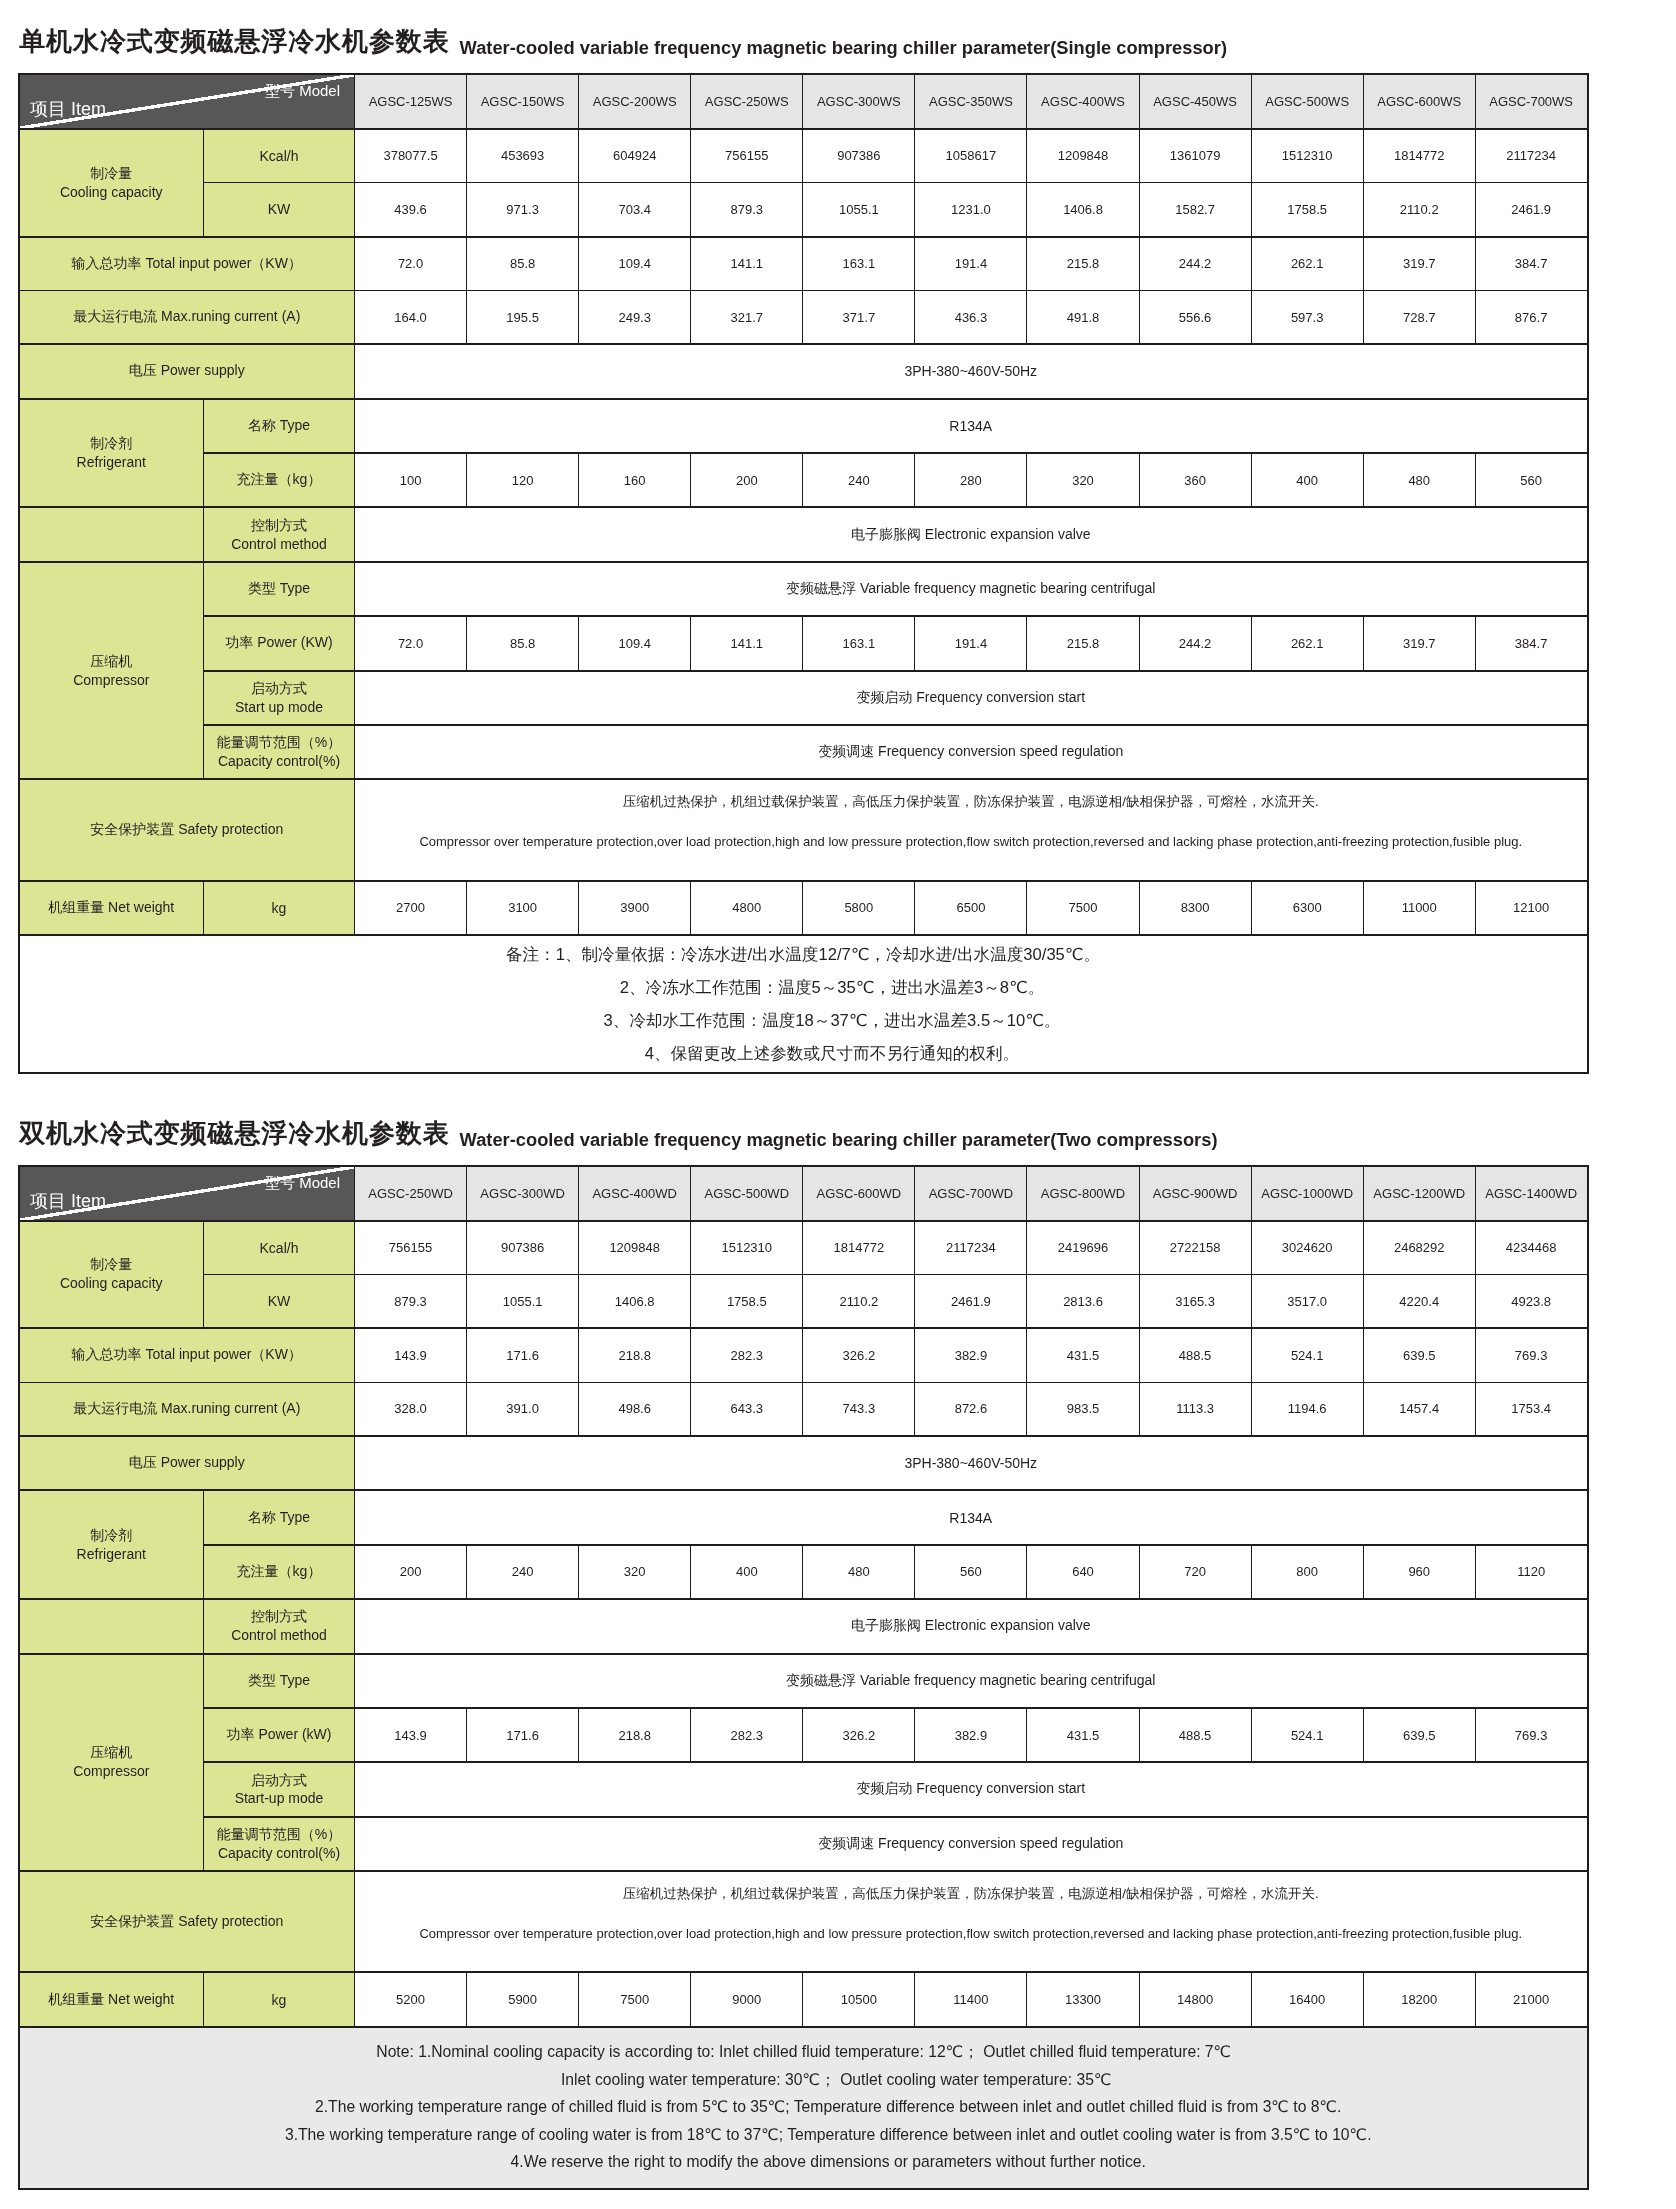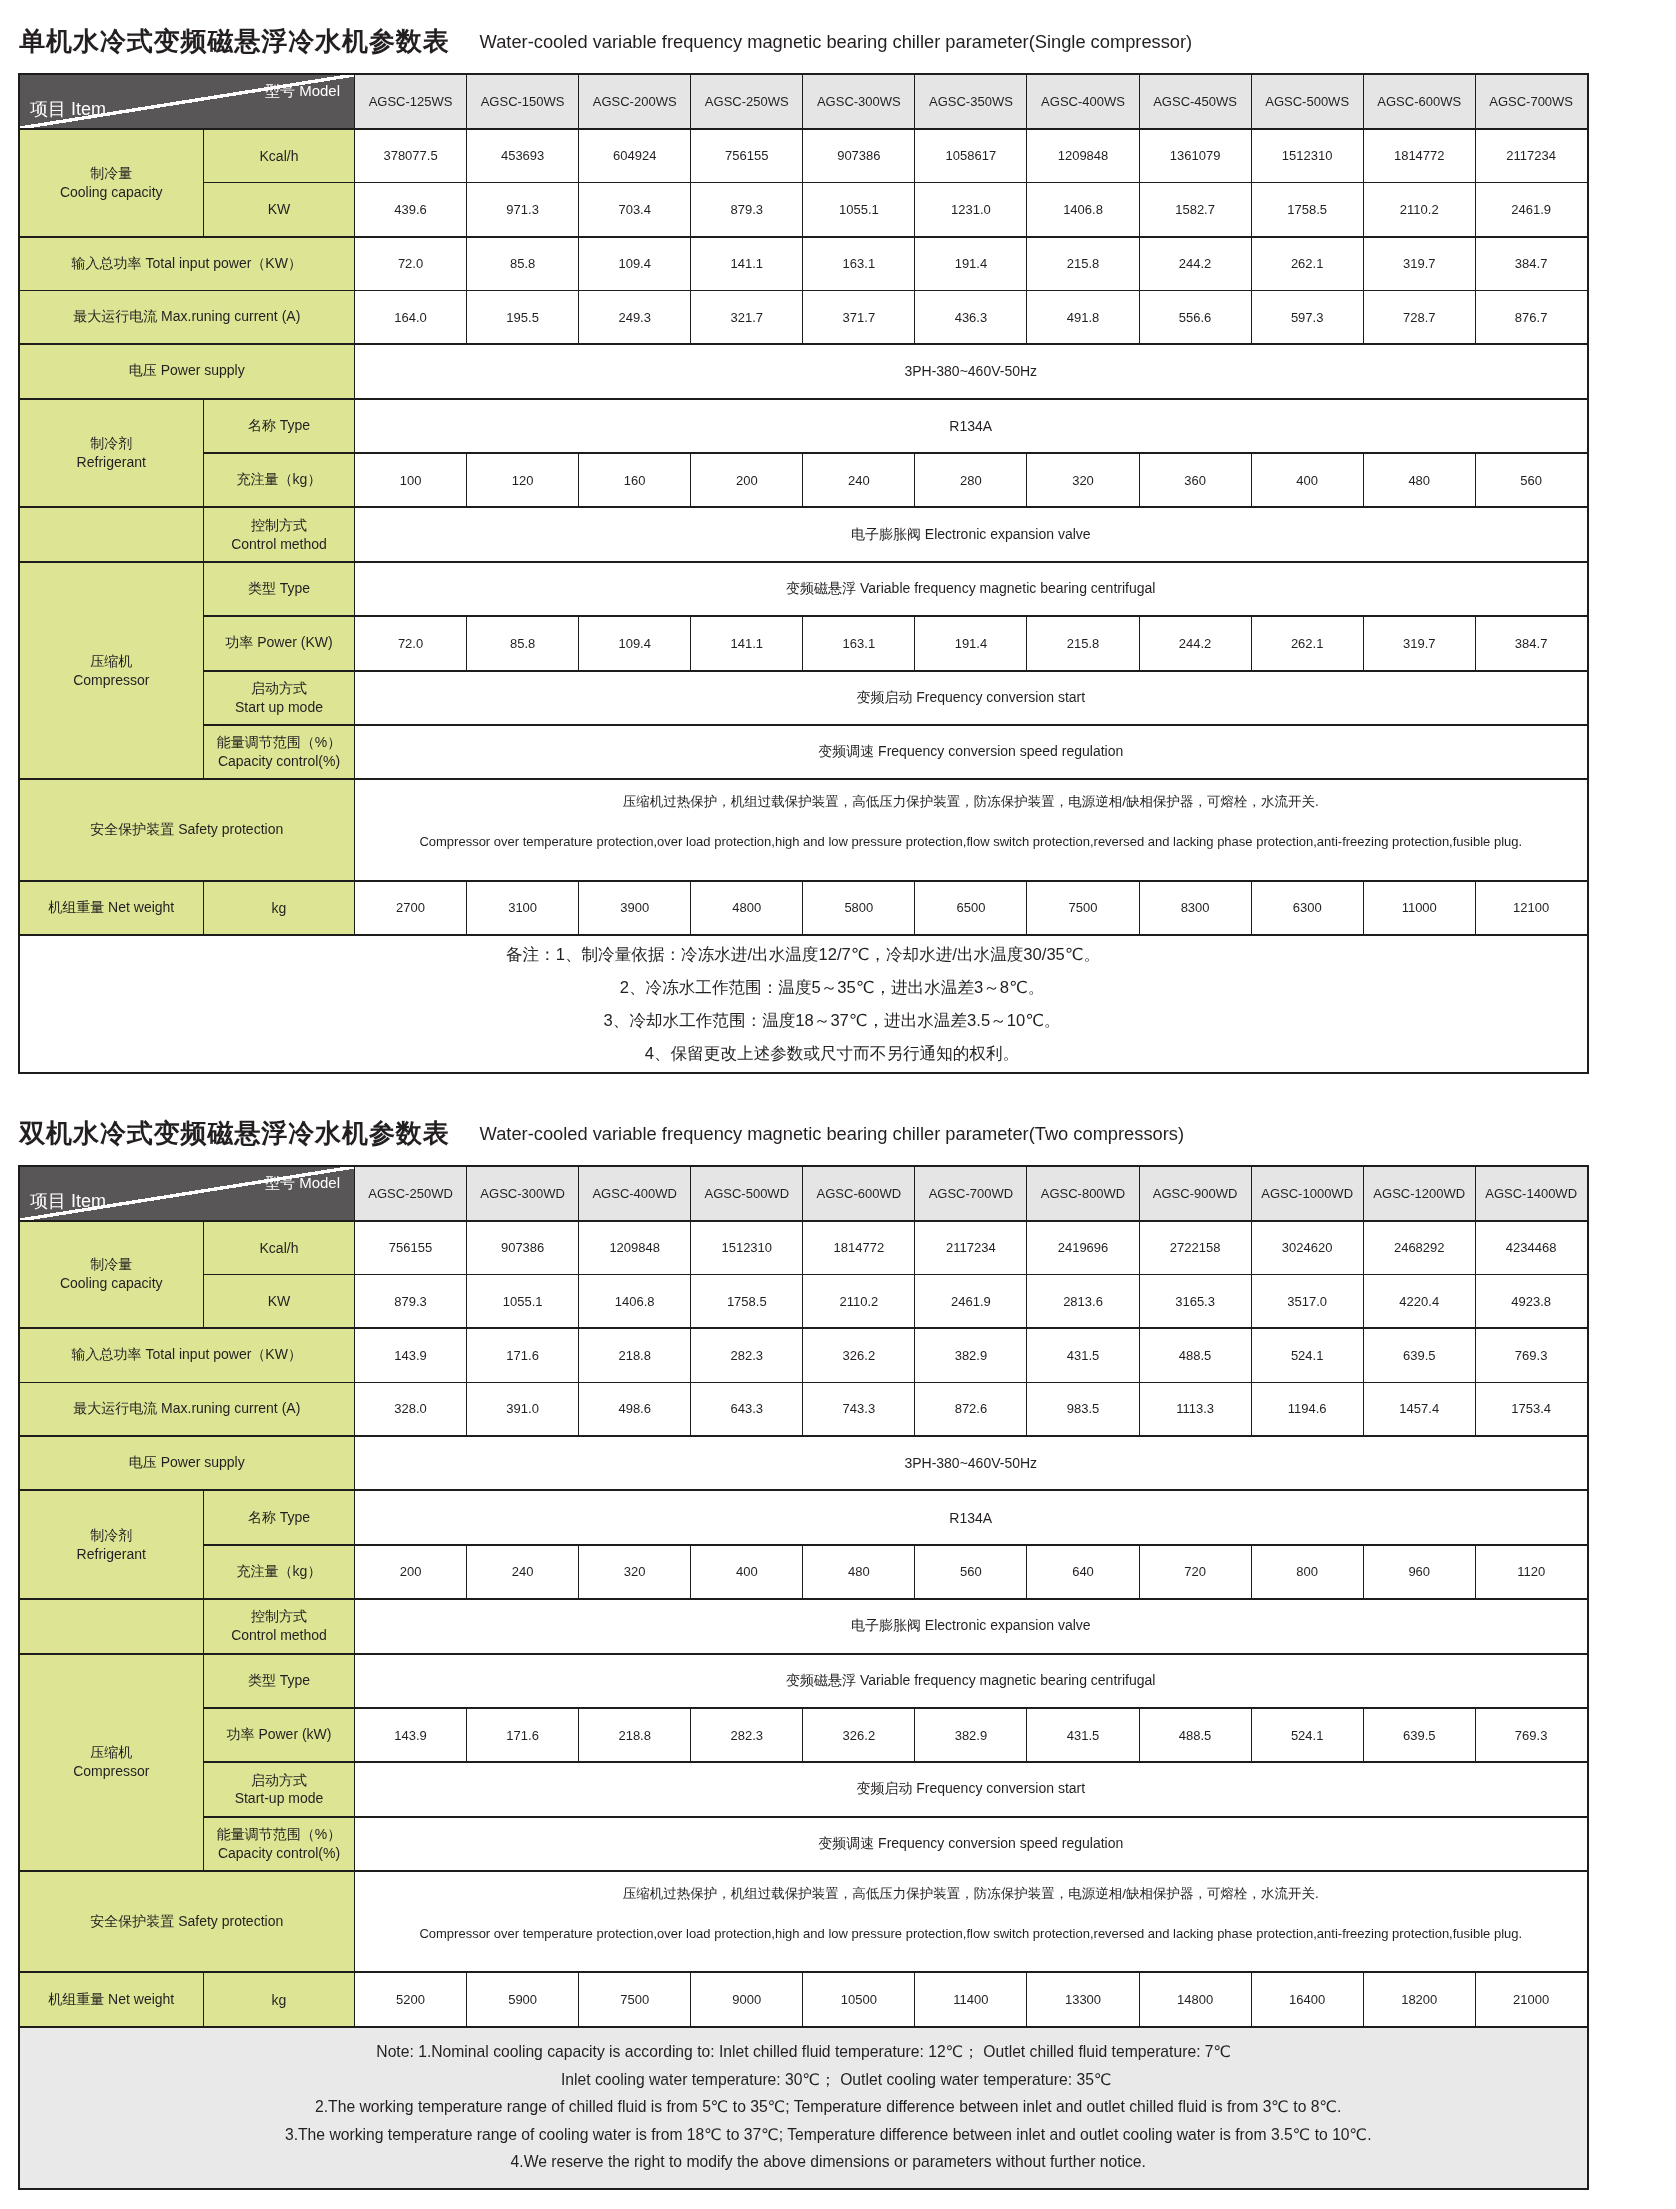--- a/index.html
+++ b/index.html
@@ -2,23 +2,23 @@
 <html style="font-size:14px"><head>
 <meta charset="utf-8">
 <style>
   html,body{margin:0;padding:0;}
   body{
     width:1677px;min-height:2210px;box-sizing:border-box;
     background:#ffffff;color:#231f20;
     font-family:"Liberation Sans","DejaVu Sans",sans-serif;
     padding:12.2px 17.5px 26px 17.5px;
   }
-  .title-row{margin:12.2px 0 14px 1.7px;display:flex;align-items:center;}
+  .title-row{margin:12.2px 0 14px 1.7px;display:flex;align-items:flex-end;}
   .title-zh{font-size:26px;font-weight:700;letter-spacing:0.9px;}
-  .title-en{font-size:18.3px;font-weight:400;margin-left:30px;}
+  .title-en{font-size:18.3px;font-weight:700;margin-left:10px;}
   table.spec{
     border-collapse:collapse;table-layout:fixed;width:1571px;
     border:2.6px solid #1d1d1b;
   }
   table.spec col.c-grp{width:185px;}
   table.spec col.c-sub{width:151px;}
   table.spec tr{border-top:2.6px solid #1d1d1b;}
   table.spec tr.thin{border-top:1.3px solid #1d1d1b;}
   table.spec td{
     border-left:1.3px solid #1d1d1b;border-right:1.3px solid #1d1d1b;

